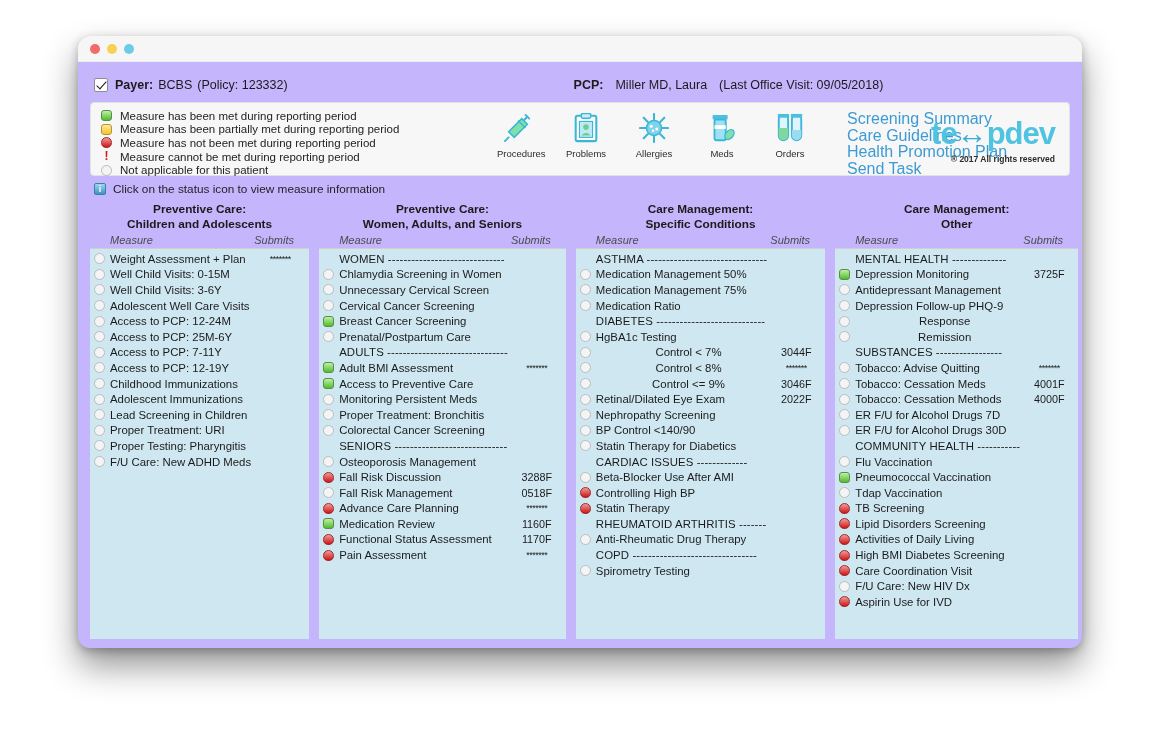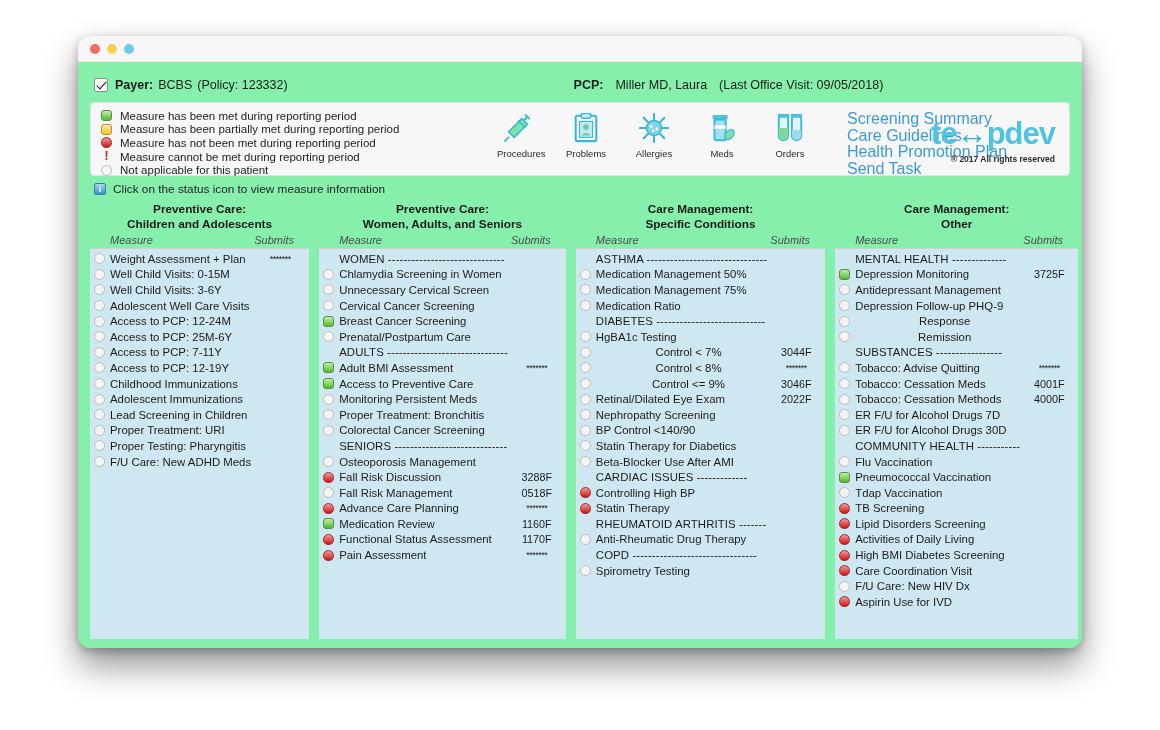--- a/index.html
+++ b/index.html
@@ -10,21 +10,21 @@
     font-family: "Liberation Sans", sans-serif;
     overflow: hidden;
   }
   #root { position: relative; width: 1160px; height: 730px; background:#fff; }
 
   
   .window {
     position: absolute;
     left: 78px; top: 36px;
     width: 1004px; height: 612px;
-    background: #86efac;
+    background: #c4b5fd;
     border-radius: 12px;
     box-shadow: 0 18px 34px rgba(0,0,0,0.42), 0 3px 10px rgba(0,0,0,0.25);
     overflow: hidden;
   }
   .titlebar {
     height: 26px; background: #f6f6f6;
     display: flex; align-items: center; padding-left: 12px; gap: 7px;
     border-bottom: 1px solid #ececec;
   }
   .dot { width: 10px; height: 10px; border-radius: 50%; }
@@ -620,30 +620,30 @@
                 <span class="mname">BP Control &lt;140/90</span>
                 <span class="msub"></span>
               </div>
               <div class="row">
                 <span class="ico">
                   <span class="status na"></span>
                 </span>
                 <span class="mname">Statin Therapy for Diabetics</span>
                 <span class="msub"></span>
               </div>
+              <div class="row group">
+                <span class="ico"></span>
+                <span class="mname">CARDIAC ISSUES -------------</span>
+                <span class="msub"></span>
+              </div>
               <div class="row">
                 <span class="ico">
                   <span class="status na"></span>
                 </span>
                 <span class="mname">Beta-Blocker Use After AMI</span>
-                <span class="msub"></span>
-              </div>
-              <div class="row group">
-                <span class="ico"></span>
-                <span class="mname">CARDIAC ISSUES -------------</span>
                 <span class="msub"></span>
               </div>
               <div class="row">
                 <span class="ico">
                   <span class="status notmet"></span>
                 </span>
                 <span class="mname">Controlling High BP</span>
                 <span class="msub"></span>
               </div>
               <div class="row">

